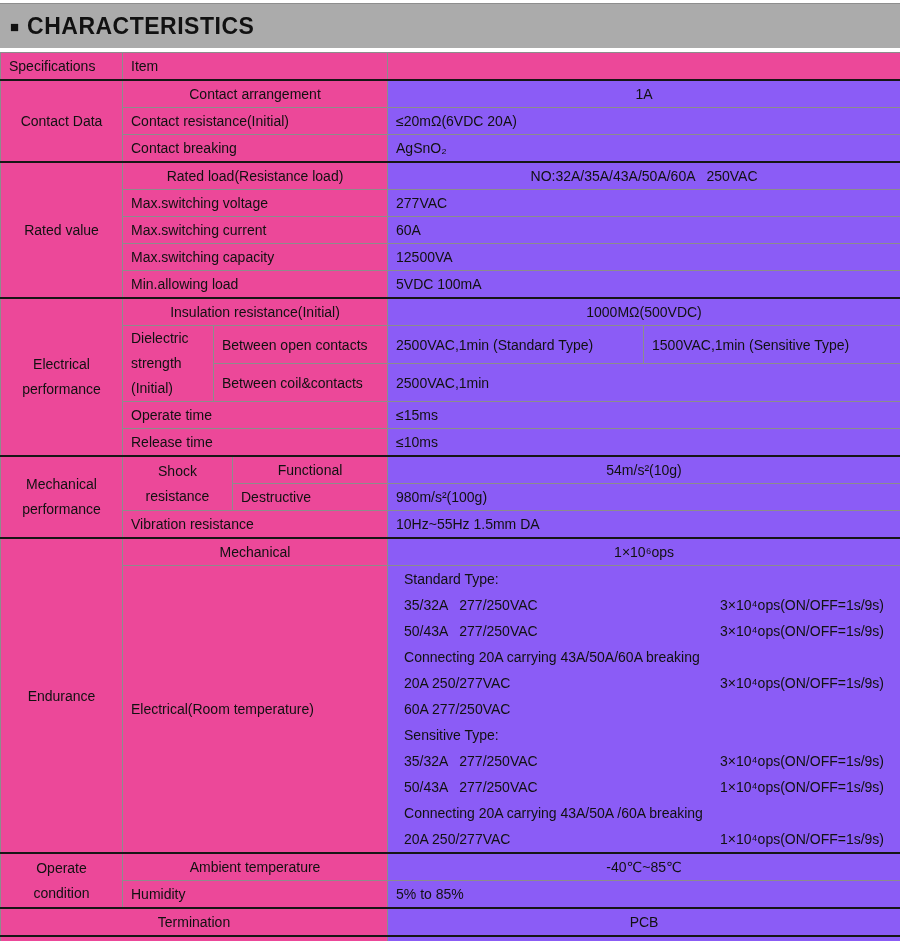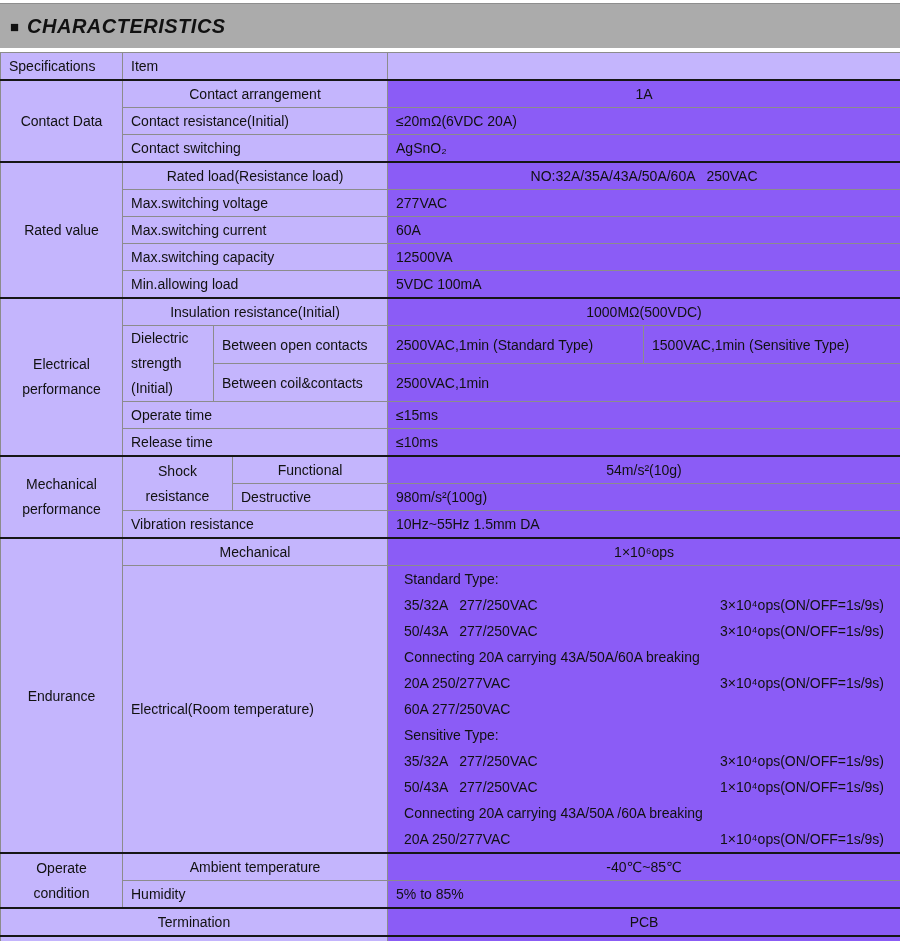--- a/index.html
+++ b/index.html
@@ -5,32 +5,32 @@
   html,body{margin:0;padding:0;background:#ffffff;}
   body{font-family:"Liberation Sans","DejaVu Sans",sans-serif;color:#111;width:900px;}
   .page{width:900px;height:941px;position:relative;background:#ffffff;overflow:hidden;}
 
   .title-bar{
     margin-top:3px;height:45px;width:900px;background:#ababab;
     display:flex;align-items:center;box-sizing:border-box;padding-left:10px;
     border-top:1px solid #8e8e8e;
   }
   .title-bullet{font-size:15px;font-weight:bold;margin-right:8px;line-height:1;}
-  .title-text{font-size:20px;font-weight:bold;letter-spacing:0.5px;font-style:italic;}
+  .title-text{font-size:23px;font-weight:bold;letter-spacing:0.5px;}
 
   table.spec{
     width:900px;table-layout:fixed;border-collapse:collapse;margin-top:4px;
     font-size:14px;
   }
   table.spec td{
     border:1px solid #8c8c8c;
     padding:0 8px;height:26px;vertical-align:middle;
     overflow:hidden;
   }
-  td.gray{background:#c4b5fd;}
+  td.gray{background:#ec4899;}
   td.white{background:#8b5cf6;}
   tr.sec td{border-top:2px solid #161616;text-align:center;}
   table.spec{border-left:1px solid #5a5a5a;border-right:1px solid #5a5a5a;}
   tr.last td{border-bottom:2px solid #161616;}
   td.vcell{white-space:pre;}
   td.tall{height:39px;}
   .ml{line-height:25px;}
 
   td.bigcell{padding:0;vertical-align:top;margin-top:21px;}
   .endline{
@@ -68,21 +68,21 @@
     <tr class="sec">
       <td class="gray" rowspan="3">Contact Data</td>
       <td class="gray" colspan="3">Contact arrangement</td>
       <td class="white vcell" colspan="2">1A</td>
     </tr>
     <tr>
       <td class="gray" colspan="3">Contact resistance(Initial)</td>
       <td class="white vcell" colspan="2">≤20mΩ(6VDC 20A)</td>
     </tr>
     <tr>
-      <td class="gray" colspan="3">Contact switching</td>
+      <td class="gray" colspan="3">Contact breaking</td>
       <td class="white vcell" colspan="2">AgSnO₂</td>
     </tr>
 
     <tr class="sec">
       <td class="gray" rowspan="5">Rated value</td>
       <td class="gray" colspan="3">Rated load(Resistance load)</td>
       <td class="white vcell" colspan="2">NO:32A/35A/43A/50A/60A   250VAC</td>
     </tr>
     <tr>
       <td class="gray" colspan="3">Max.switching voltage</td>

